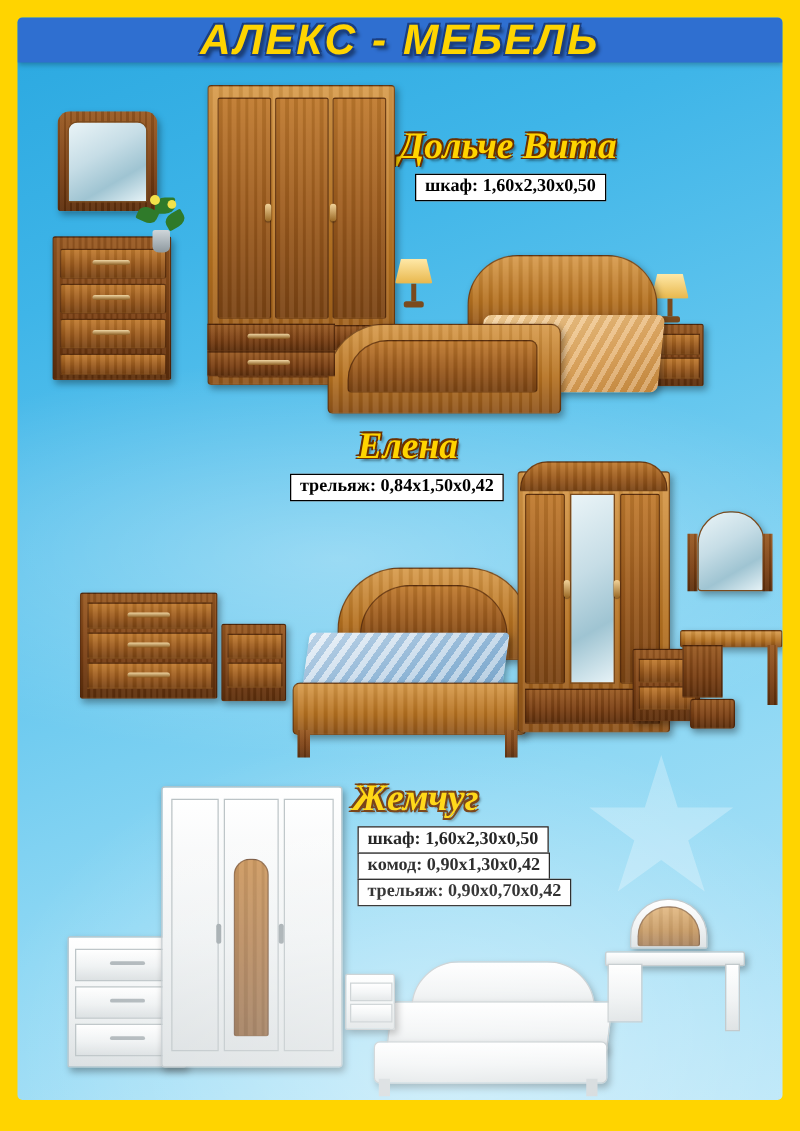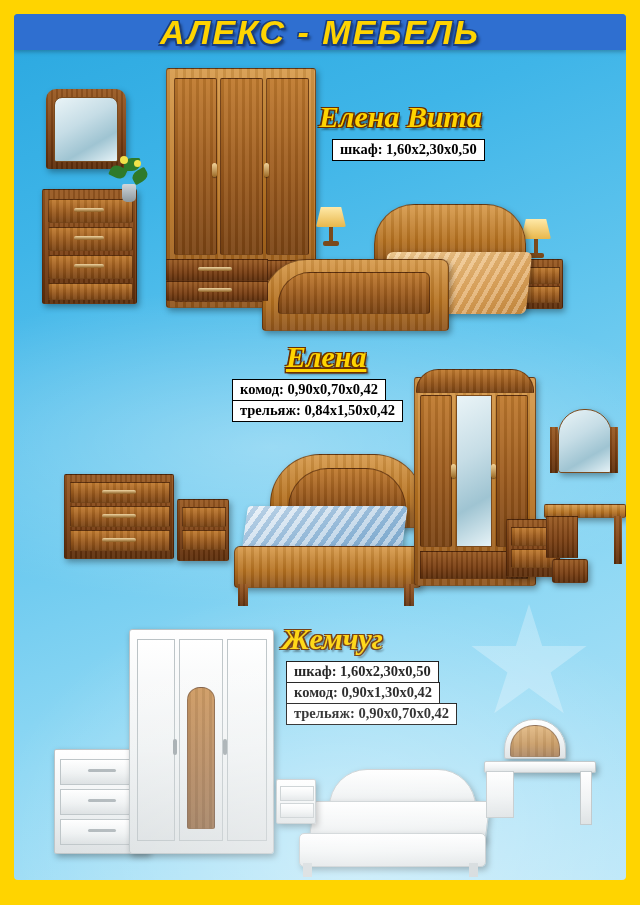--- a/index.html
+++ b/index.html
@@ -194,21 +194,21 @@
 
 <div class="page">
   <div class="inner">
 
     <div class="star"></div>
 
     <div class="header">
       <div class="header-title">АЛЕКС - МЕБЕЛЬ</div>
     </div>
 
-    <div class="set-title" style="left:305px; top:86px;">Елена Вита</div>
+    <div class="set-title" style="left:305px; top:86px;">Дольче Вита</div>
 
     <div class="specs" style="left:318px; top:126px;">
       <span class="spec-row"><span class="spec-line">шкаф: 1,60х2,30х0,50</span></span>
     </div>
 
     <div class="obj" style="left:32px; top:75px; width:80px; height:80px;">
       <div class="wood-dark shadow" style="position:absolute; inset:0; border-radius:10px 10px 3px 3px;"></div>
       <div class="mirror" style="position:absolute; left:8px; top:8px; right:8px; bottom:7px; border-radius:8px 8px 2px 2px; border:1px solid #7a4a1d;"></div>
     </div>
     <div class="obj" style="left:28px; top:175px; width:95px; height:115px;">
@@ -267,24 +267,23 @@
       <div class="wood-mid panel" style="position:absolute; left:24px; top:68px; width:150px; height:40px; border-radius:32px 6px 3px 3px;"></div>
     </div>
 
     <div class="obj" style="left:152px; top:225px; width:110px; height:62px;">
       <div class="wood-dark panel" style="position:absolute; left:0; top:20px; width:100px; height:20px;"></div>
       <div class="wood-dark panel" style="position:absolute; left:0; top:42px; width:100px; height:18px;"></div>
       <div class="handle" style="left:32px; top:28px; width:34px; height:4px;"></div>
       <div class="handle" style="left:32px; top:49px; width:34px; height:4px;"></div>
     </div>
 
-    <div class="set-title" style="left:272px; top:326px;text-decoration:underline;">Елена</div>
+    <div class="set-title" style="left:272px; top:326px;">Елена</div>
 
     <div class="specs" style="left:218px; top:366px;">
-      <span class="spec-row"><span class="spec-line">комод: 0,90х0,70х0,42</span></span>
       <span class="spec-row"><span class="spec-line">трельяж: 0,84х1,50х0,42</span></span>
     </div>
 
     <div class="obj" style="left:50px; top:460px; width:110px; height:85px;">
       <div class="wood-dark shadow panel" style="position:absolute; inset:0; border-radius:2px;"></div>
       <div class="wood-mid panel" style="position:absolute; left:6px; top:8px; width:98px; height:19px;"></div>
       <div class="wood-mid panel" style="position:absolute; left:6px; top:32px; width:98px; height:19px;"></div>
       <div class="wood-mid panel" style="position:absolute; left:6px; top:56px; width:98px; height:19px;"></div>
       <div class="handle" style="left:38px; top:16px; width:34px; height:4px;"></div>
       <div class="handle" style="left:38px; top:40px; width:34px; height:4px;"></div>

